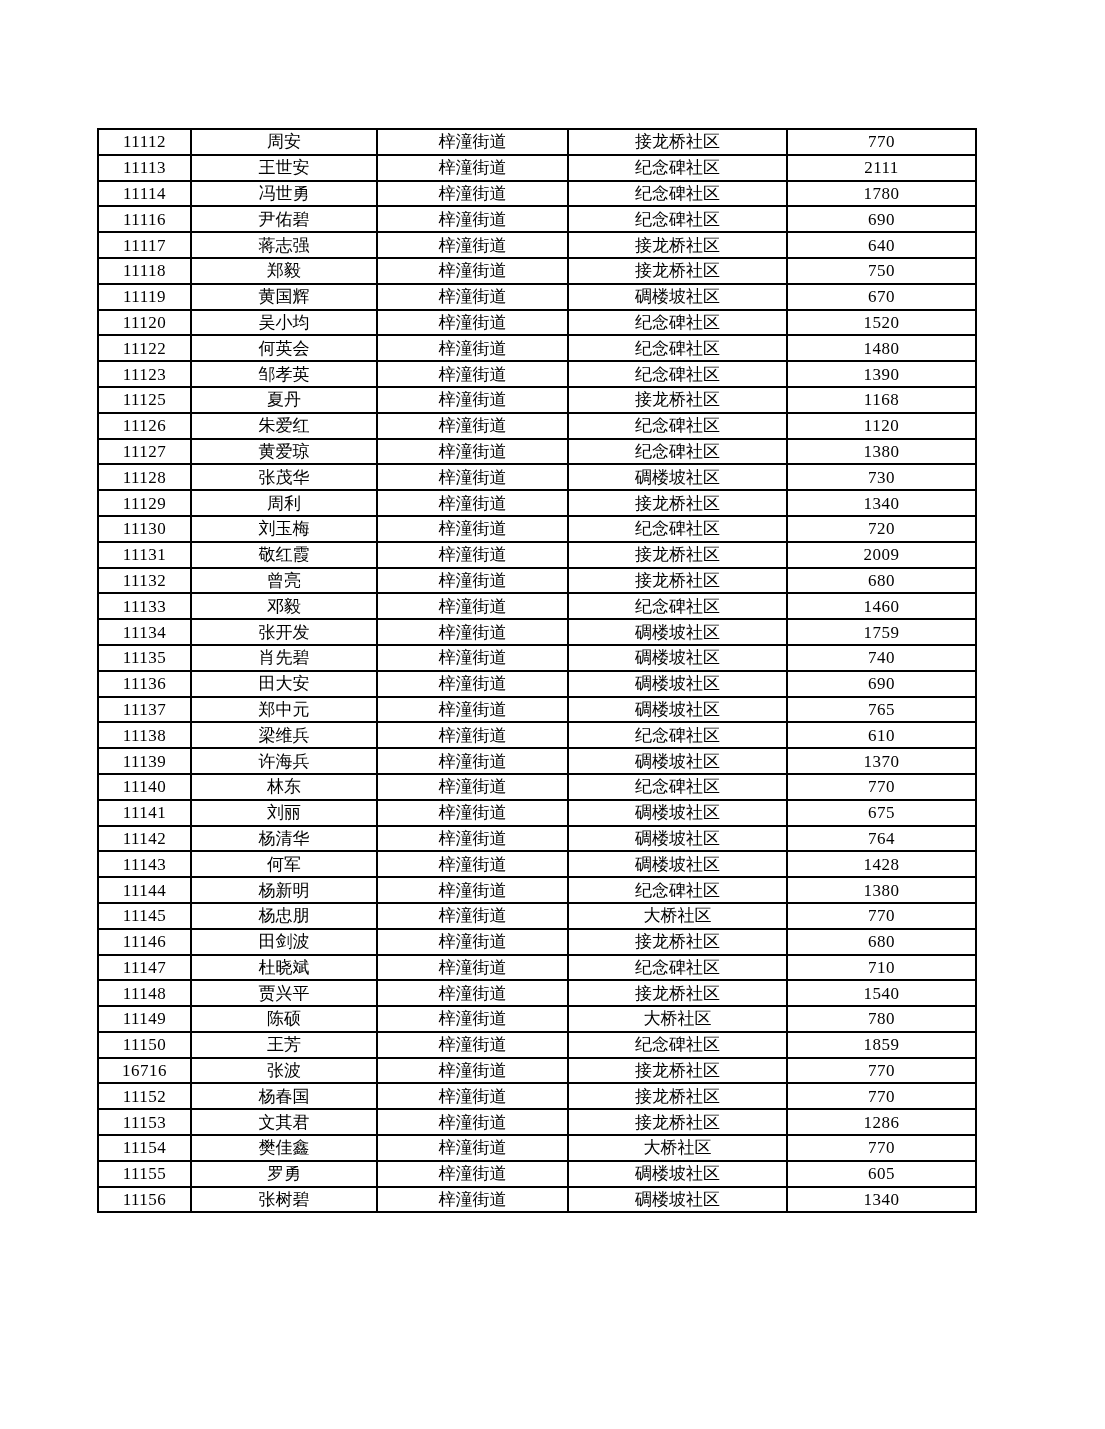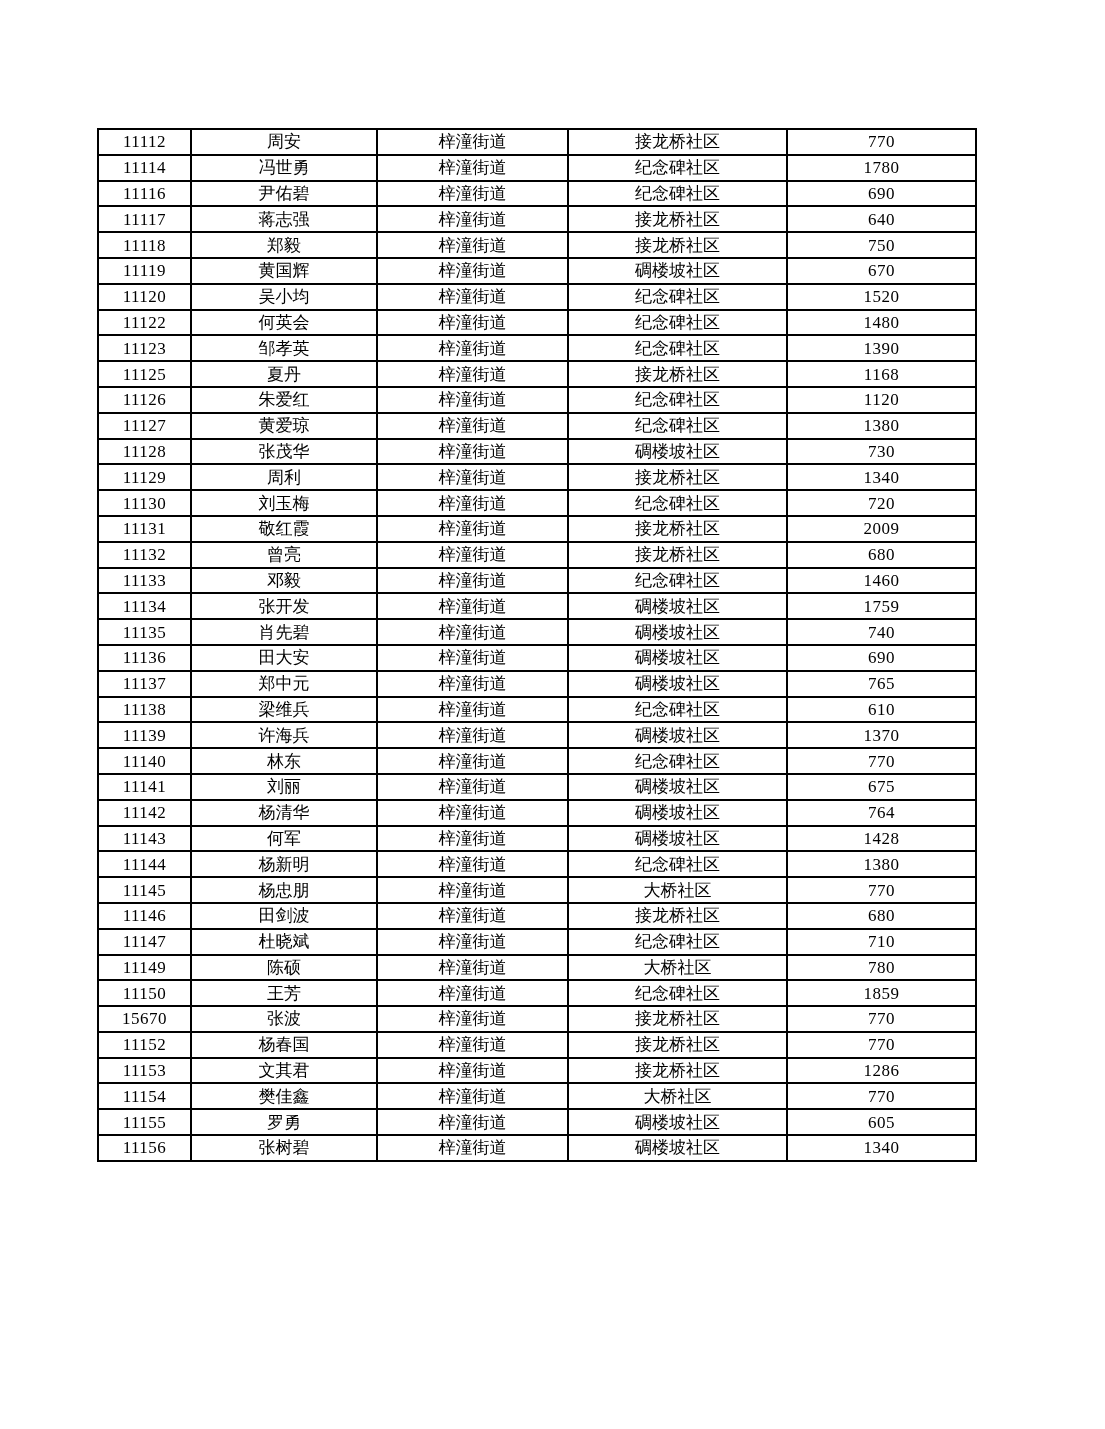--- a/index.html
+++ b/index.html
@@ -66,20 +66,27 @@
       </colgroup>
       <tbody>
           <tr>
     <td class="c-id">11112</td>
     <td class="c-name">周安</td>
     <td class="c-street">梓潼街道</td>
     <td class="c-community">接龙桥社区</td>
     <td class="c-amount">770</td>
   </tr>
           <tr>
+    <td class="c-id">11113</td>
+    <td class="c-name">王世安</td>
+    <td class="c-street">梓潼街道</td>
+    <td class="c-community">纪念碑社区</td>
+    <td class="c-amount">2111</td>
+  </tr>
+          <tr>
     <td class="c-id">11114</td>
     <td class="c-name">冯世勇</td>
     <td class="c-street">梓潼街道</td>
     <td class="c-community">纪念碑社区</td>
     <td class="c-amount">1780</td>
   </tr>
           <tr>
     <td class="c-id">11116</td>
     <td class="c-name">尹佑碧</td>
     <td class="c-street">梓潼街道</td>
@@ -283,35 +290,42 @@
     <td class="c-amount">680</td>
   </tr>
           <tr>
     <td class="c-id">11147</td>
     <td class="c-name">杜晓斌</td>
     <td class="c-street">梓潼街道</td>
     <td class="c-community">纪念碑社区</td>
     <td class="c-amount">710</td>
   </tr>
           <tr>
+    <td class="c-id">11148</td>
+    <td class="c-name">贾兴平</td>
+    <td class="c-street">梓潼街道</td>
+    <td class="c-community">接龙桥社区</td>
+    <td class="c-amount">1540</td>
+  </tr>
+          <tr>
     <td class="c-id">11149</td>
     <td class="c-name">陈硕</td>
     <td class="c-street">梓潼街道</td>
     <td class="c-community">大桥社区</td>
     <td class="c-amount">780</td>
   </tr>
           <tr>
     <td class="c-id">11150</td>
     <td class="c-name">王芳</td>
     <td class="c-street">梓潼街道</td>
     <td class="c-community">纪念碑社区</td>
     <td class="c-amount">1859</td>
   </tr>
           <tr>
-    <td class="c-id">15670</td>
+    <td class="c-id">16716</td>
     <td class="c-name">张波</td>
     <td class="c-street">梓潼街道</td>
     <td class="c-community">接龙桥社区</td>
     <td class="c-amount">770</td>
   </tr>
           <tr>
     <td class="c-id">11152</td>
     <td class="c-name">杨春国</td>
     <td class="c-street">梓潼街道</td>
     <td class="c-community">接龙桥社区</td>

